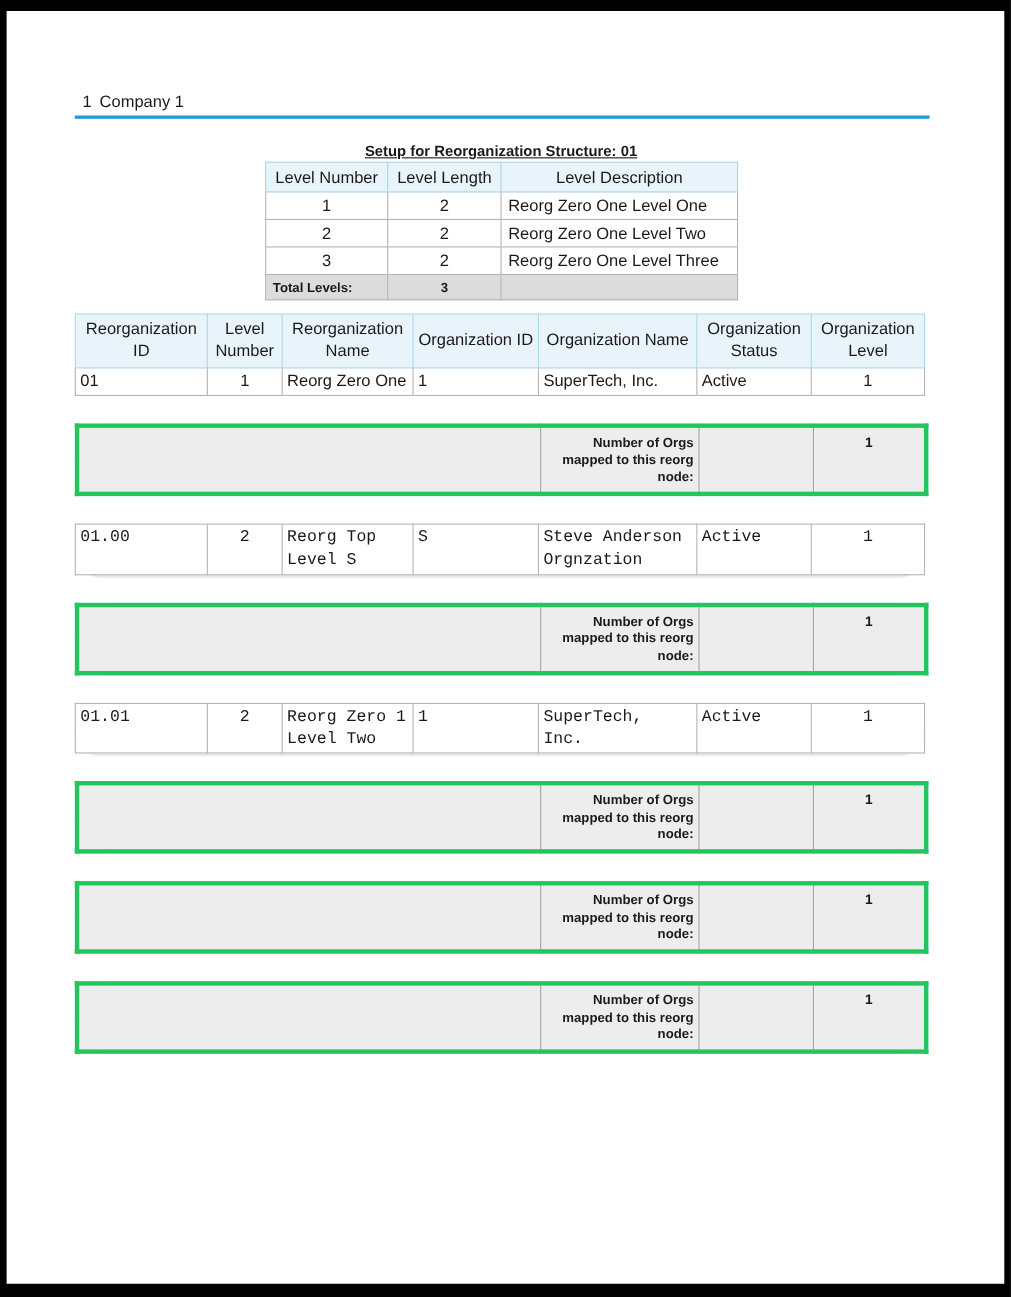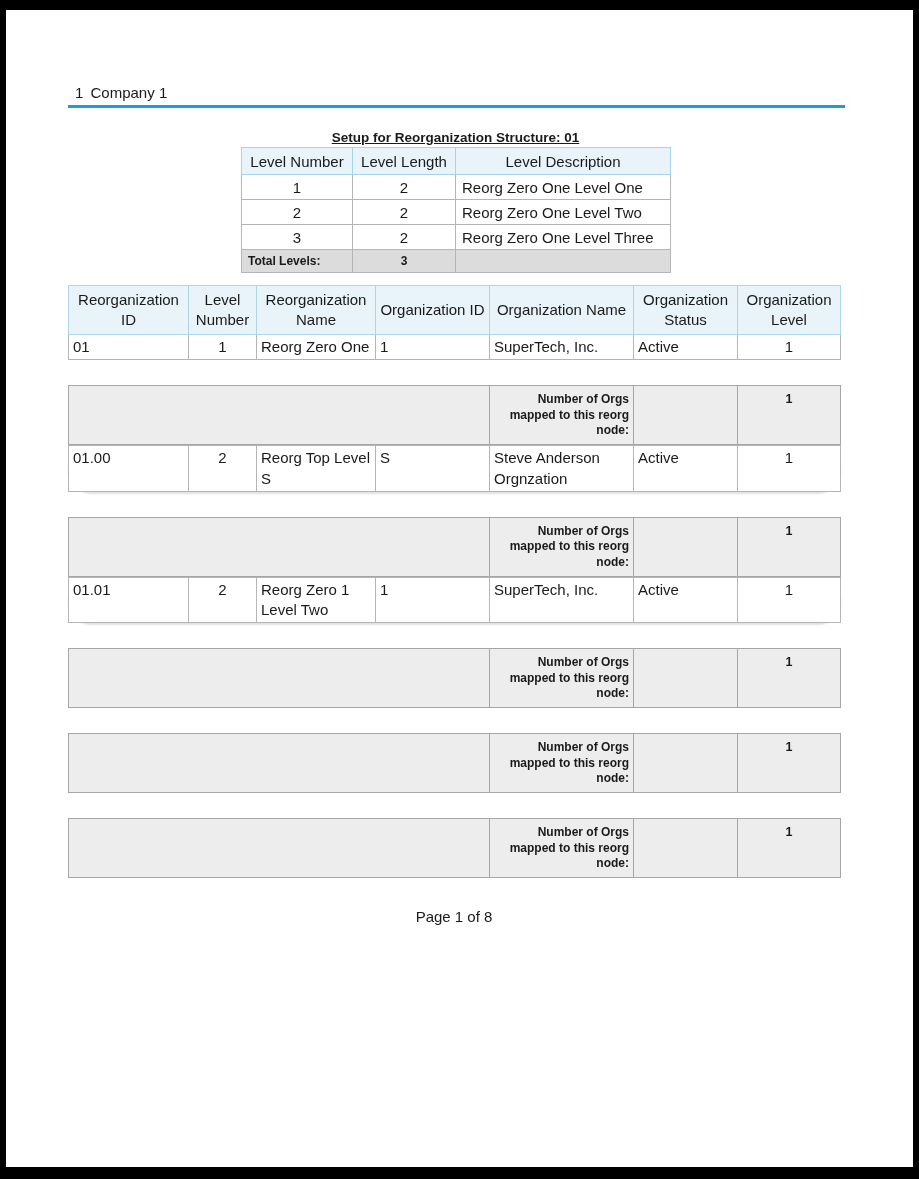--- a/index.html
+++ b/index.html
@@ -77,30 +77,31 @@
     line-height: 1.35;
   }
   .main-table td, .row-table td {
     border: 1px solid #b5b5b5;
     font-size: 15px; padding: 2px 4px;
     vertical-align: top; line-height: 1.35;
     background: #fff;
   }
   .main-table tbody td { height: 20px; }
   .row-table {
-    width: 772px;
+    margin-top: 25px; width: 772px;
     border: 1px solid #a8a8a8;
     box-shadow: 0 2px 2px rgba(0,0,0,0.12);
+    font-family: Liberation Mono, monospace;
   }
   .row-table td { height: 40px; }
 
   
   .org-box {
     margin-top: 25px; width: 772px;
-    border: 1px solid #22c55e;
+    border: 4px solid #22c55e;
     background: #ededed;
   }
   .org-box td {
     border: 1px solid #a6a6a6;
     background: #ededed;
     height: 49px; vertical-align: top;
     padding: 3px 4px;
   }
   .org-box .lbl {
     font-size: 12px; font-weight: bold; text-align: right;
@@ -327,16 +328,15 @@
       <tbody>
           <tr>
         <td></td>
         <td class="lbl">Number of Orgs mapped to this reorg node:</td>
         <td></td>
         <td class="cnt">1</td>
       </tr>
     </tbody>
       </table>
 
-    <div class="page-footer">Page 1 of 8</div>
 
   </div>
 </div>
 
 </body></html>

